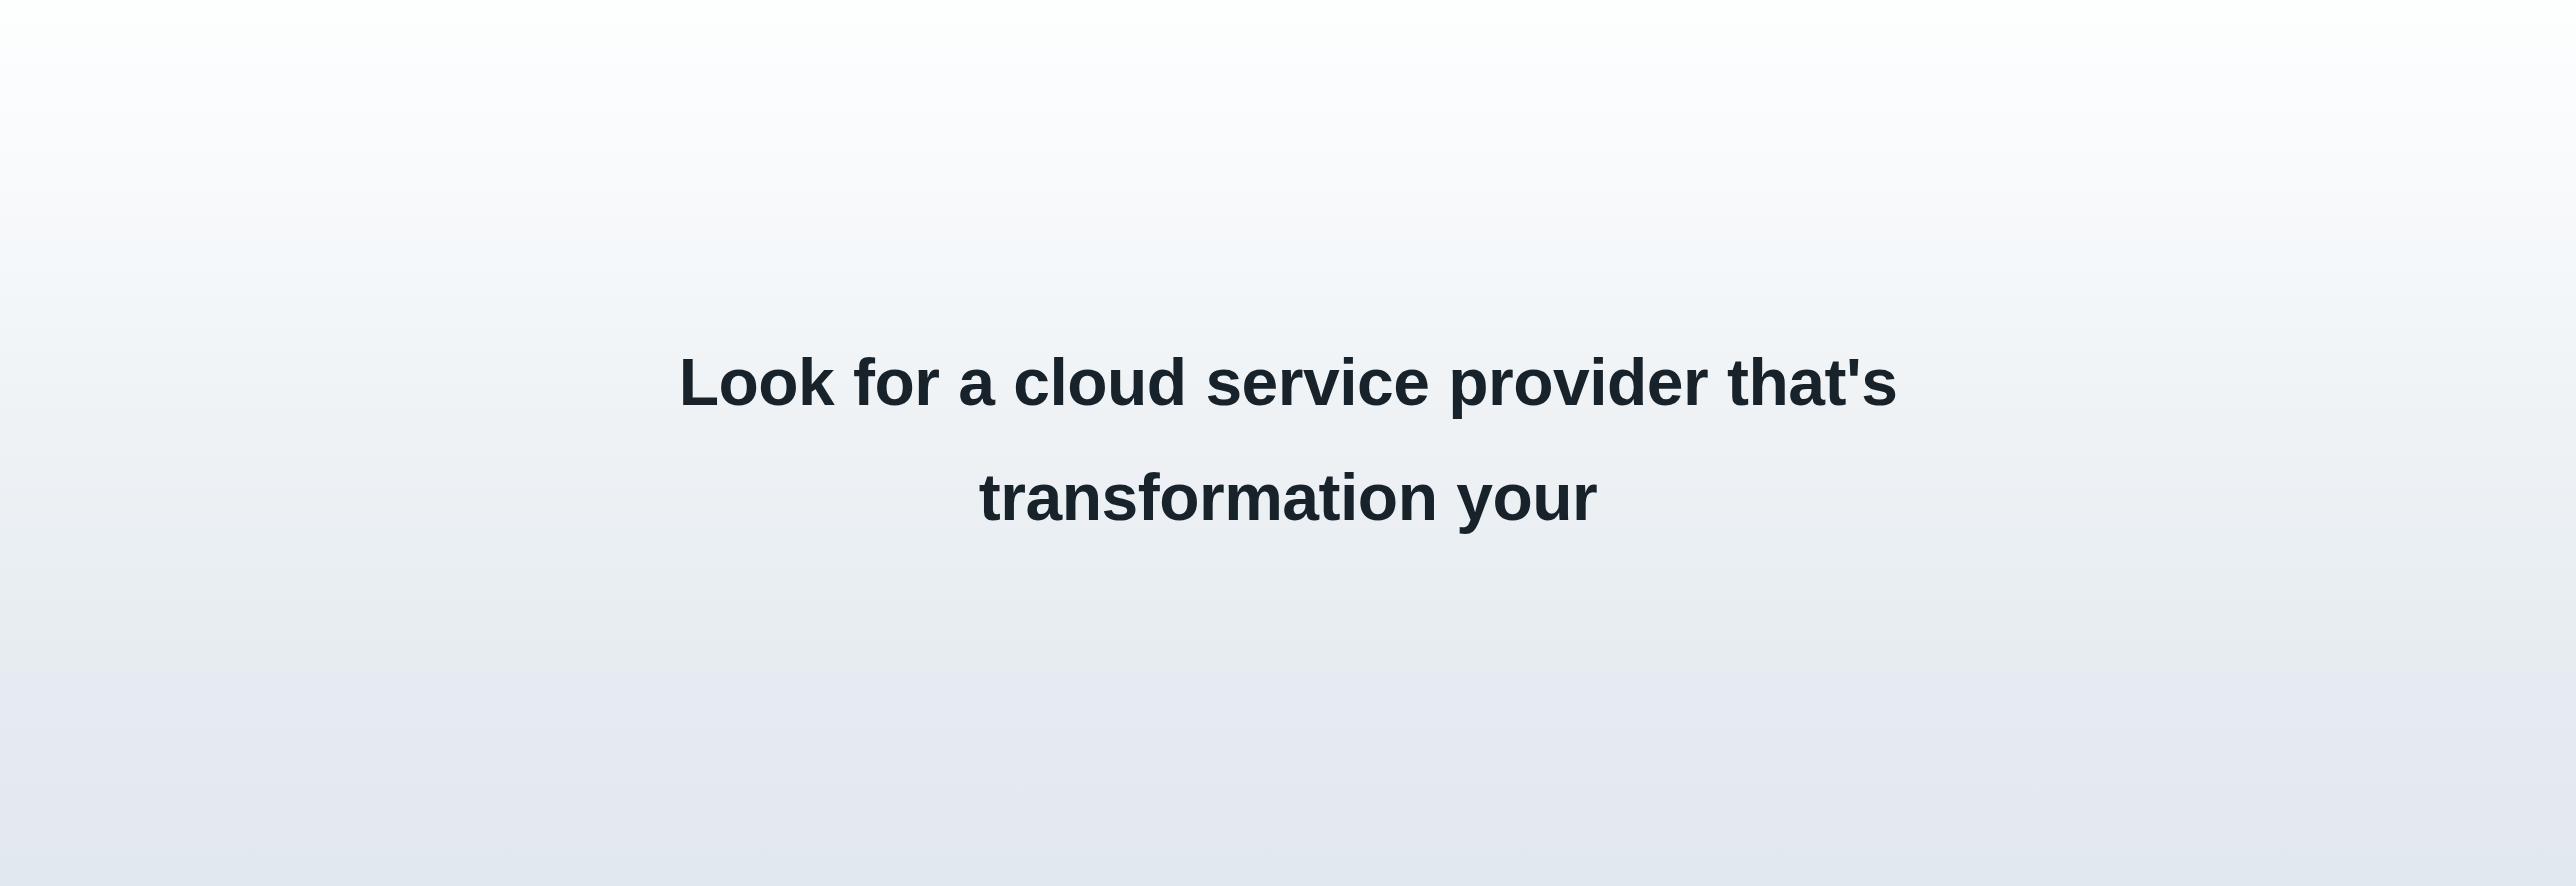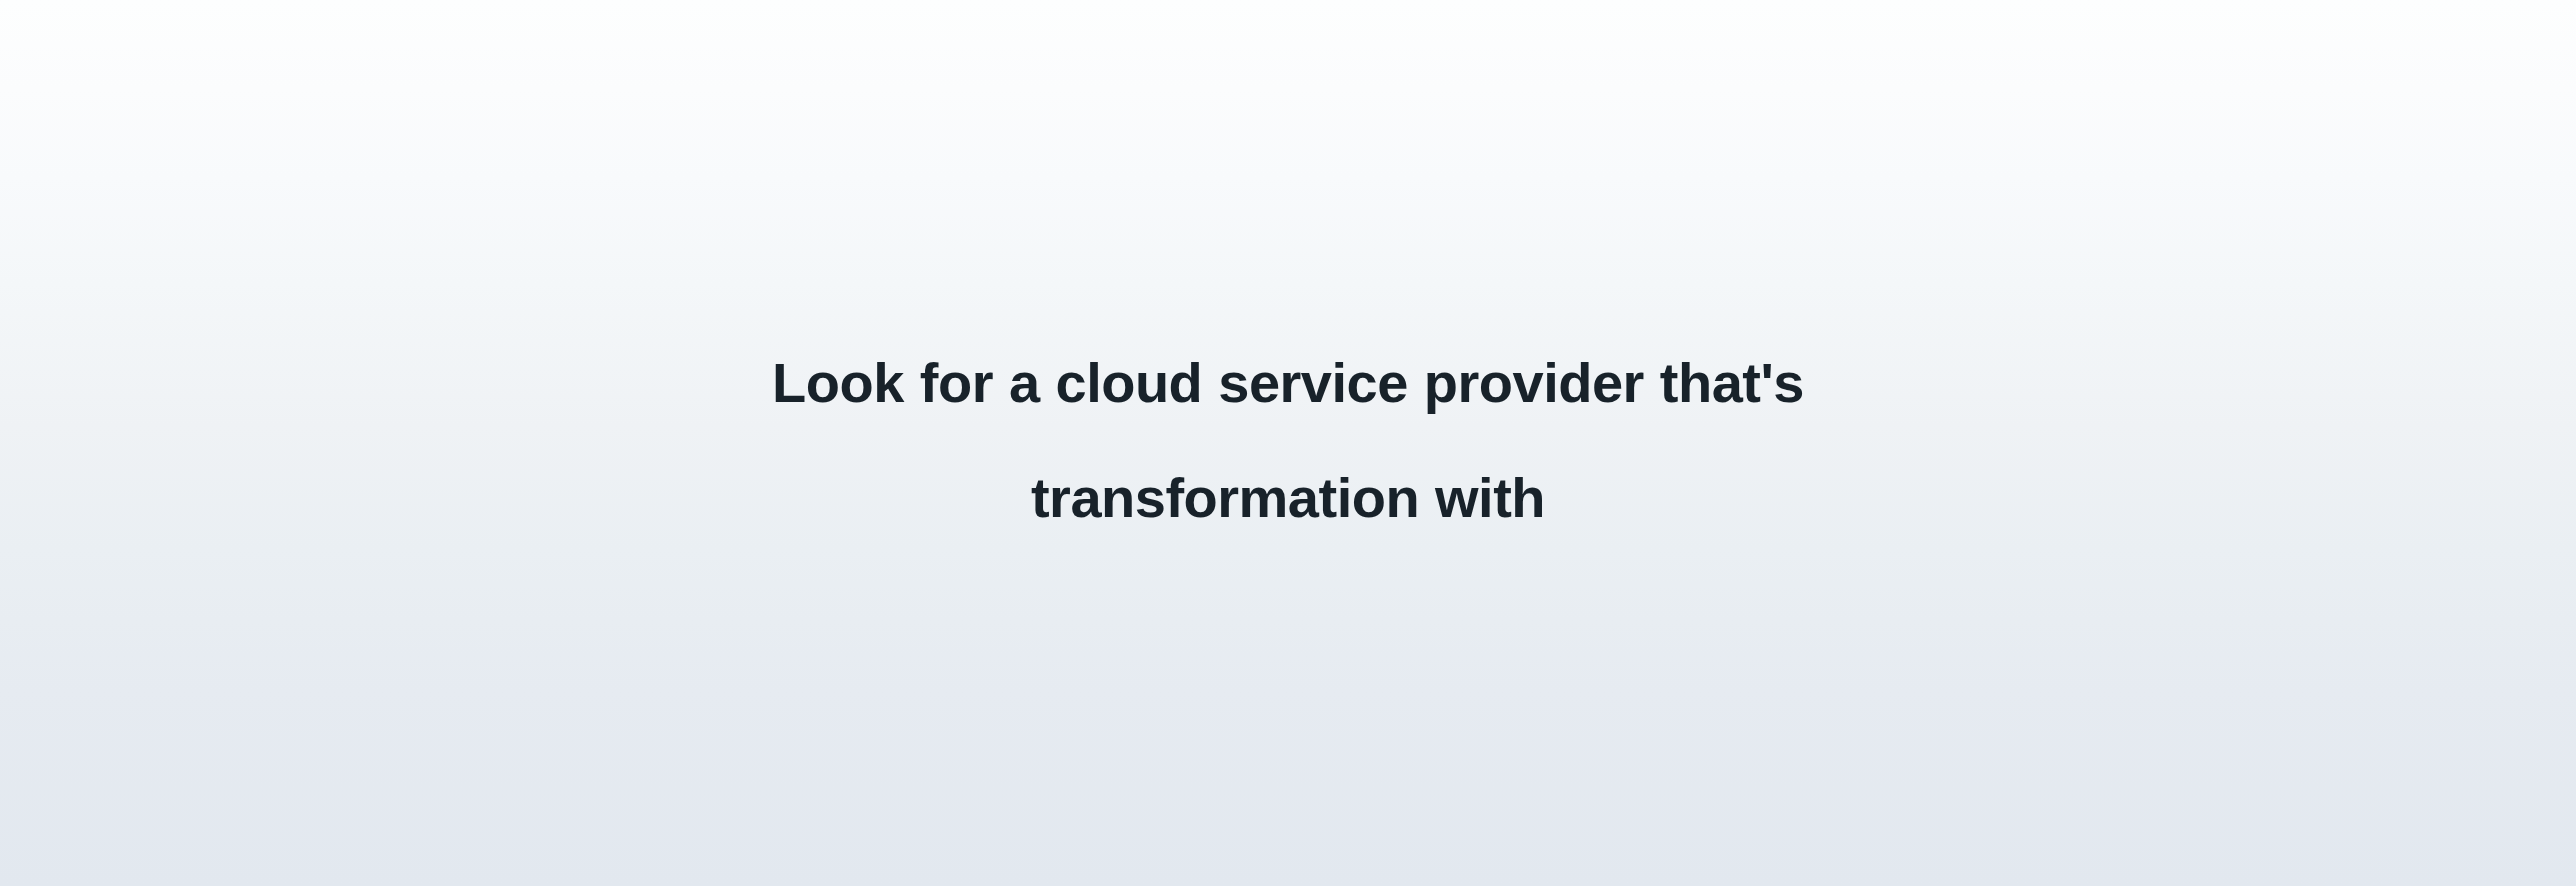--- a/index.html
+++ b/index.html
@@ -47,21 +47,21 @@
     
     transform: translateY(-3.5px);
   }
 
   .headline {
     margin: 0;
     padding: 0;
     color: #18222a;
     font-family: "Liberation Sans", "DejaVu Sans", sans-serif;
     font-weight: 700;
-    font-size: 56px;
+    font-size: 66px;
     line-height: 115px;
     letter-spacing: -0.5px;
     word-spacing: 0.9px;
     text-rendering: optimizeLegibility;
     font-variant-ligatures: common-ligatures discretionary-ligatures;
   }
 
   .headline .line {
     display: block;
     white-space: nowrap;
@@ -69,18 +69,18 @@
 </style>
 </head>
 <body>
 
 <div class="slide">
 
   <div class="headline-block">
 
     <h1 class="headline">
       <span class="line">Look for a cloud service provider that's</span>
-      <span class="line">transformation with</span>
+      <span class="line">transformation your</span>
     </h1>
 
   </div>
 </div>
 
 
 </body></html>

